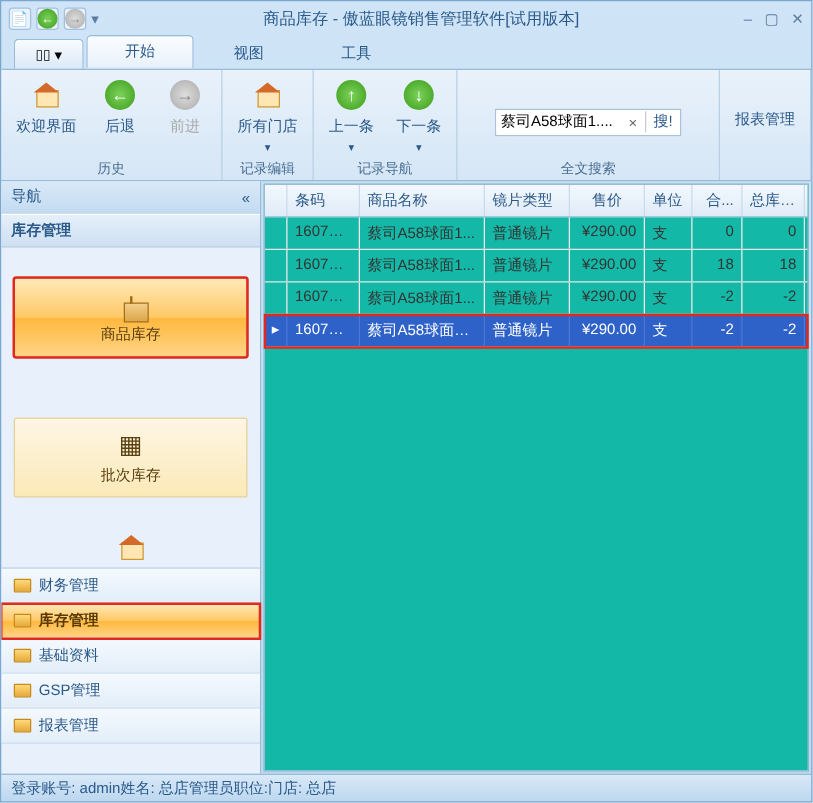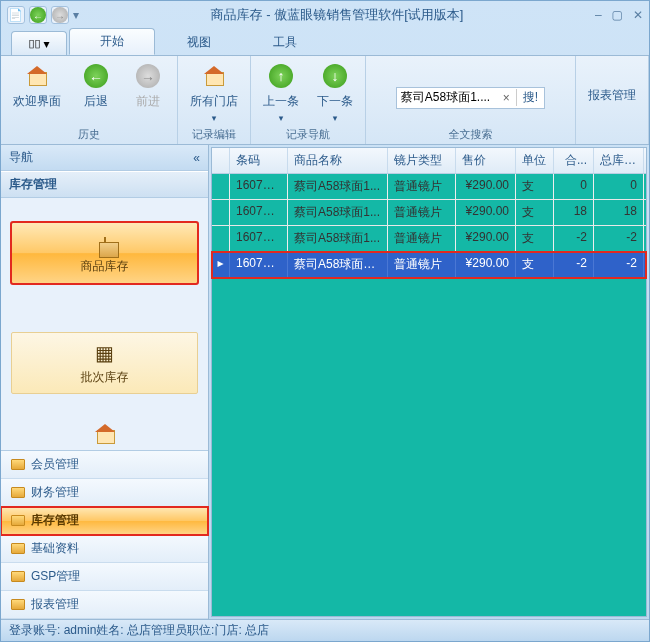--- a/index.html
+++ b/index.html
@@ -39,21 +39,21 @@
 .acc-item.sel{background:linear-gradient(#ffe9b7,#ffc866 50%,#ffb83d 51%,#ffd486);color:#5a3a00;font-weight:bold;outline:2px solid #e2291f;outline-offset:-1px}
 .folder{width:14px;height:11px;background:linear-gradient(#ffd97a,#e6a93a);border:1px solid #c78a1e;border-radius:1px;display:inline-block}
 .grid{flex:1;background:#14b8a6;display:flex;flex-direction:column;border:1px solid #9bbad6;margin:2px}
 .ghead{display:flex;background:linear-gradient(#f3f8fd,#dfebf7);border-bottom:1px solid #b8cee3}
 .ghead .gc{padding:4px 6px;border-right:1px solid #c8dbed;color:#2b5a8a;overflow:hidden;white-space:nowrap;text-overflow:ellipsis}
 .grow{display:flex;border-bottom:1px solid #e8e8e8}
 .grow .gc{padding:4px 6px;border-right:1px solid #eee;overflow:hidden;white-space:nowrap;text-overflow:ellipsis;color:#333}
 .grow.sel{background:#2f62c9;color:#fff;outline:2px solid #e2291f;outline-offset:-1px}
 .grow.sel .gc{color:#fff;border-right-color:#4a77d4}
 .gc.c0{width:18px;text-align:center;padding:4px 0}
-.gc.c1{width:58px}.gc.c2{width:100px}.gc.c3{width:68px}.gc.c4{width:60px;text-align:left}.gc.c5{width:38px}.gc.c6{width:40px;text-align:right}.gc.c7{width:50px;text-align:right}
+.gc.c1{width:58px}.gc.c2{width:100px}.gc.c3{width:68px}.gc.c4{width:60px;text-align:center}.gc.c5{width:38px}.gc.c6{width:40px;text-align:right}.gc.c7{width:50px;text-align:right}
 .gc.num{text-align:right}
 .statusbar{height:22px;background:linear-gradient(#d9e9f8,#bcd7ef);border-top:1px solid #9bbad6;display:flex;align-items:center;padding:0 8px;color:#2b5a8a}
 .house{width:24px;height:24px;position:relative}
 .house::before{content:"";position:absolute;bottom:2px;left:4px;width:16px;height:12px;background:#ffe6b3;border:1px solid #c99a3a}
 .house::after{content:"";position:absolute;top:2px;left:2px;width:0;height:0;border-left:10px solid transparent;border-right:10px solid transparent;border-bottom:8px solid #d46a2a}
 .box-ico{width:22px;height:18px;background:linear-gradient(#e6b86a,#c98f2f);border:1px solid #a06f1a;position:relative}
 .box-ico::after{content:"";position:absolute;left:-6px;top:4px;width:18px;height:14px;background:linear-gradient(#f2cf8a,#dca64a);border:1px solid #a06f1a}
 </style>
 </head>
 <body>
@@ -176,24 +176,20 @@
     <div class="tile plain">
         <span class="ico">▦</span>
         <span>批次库存</span>
       </div>
     <div class="red-home">
         <span class="house"></span>
       </div>
     <div class="accordion">
       <div class="acc-item">
           <span class="folder"></span>
-          <span>会员管理</span>
-        </div>
-      <div class="acc-item">
-          <span class="folder"></span>
           <span>财务管理</span>
         </div>
       <div class="acc-item sel">
           <span class="folder"></span>
           <span>库存管理</span>
         </div>
       <div class="acc-item">
           <span class="folder"></span>
           <span>基础资料</span>
         </div>

